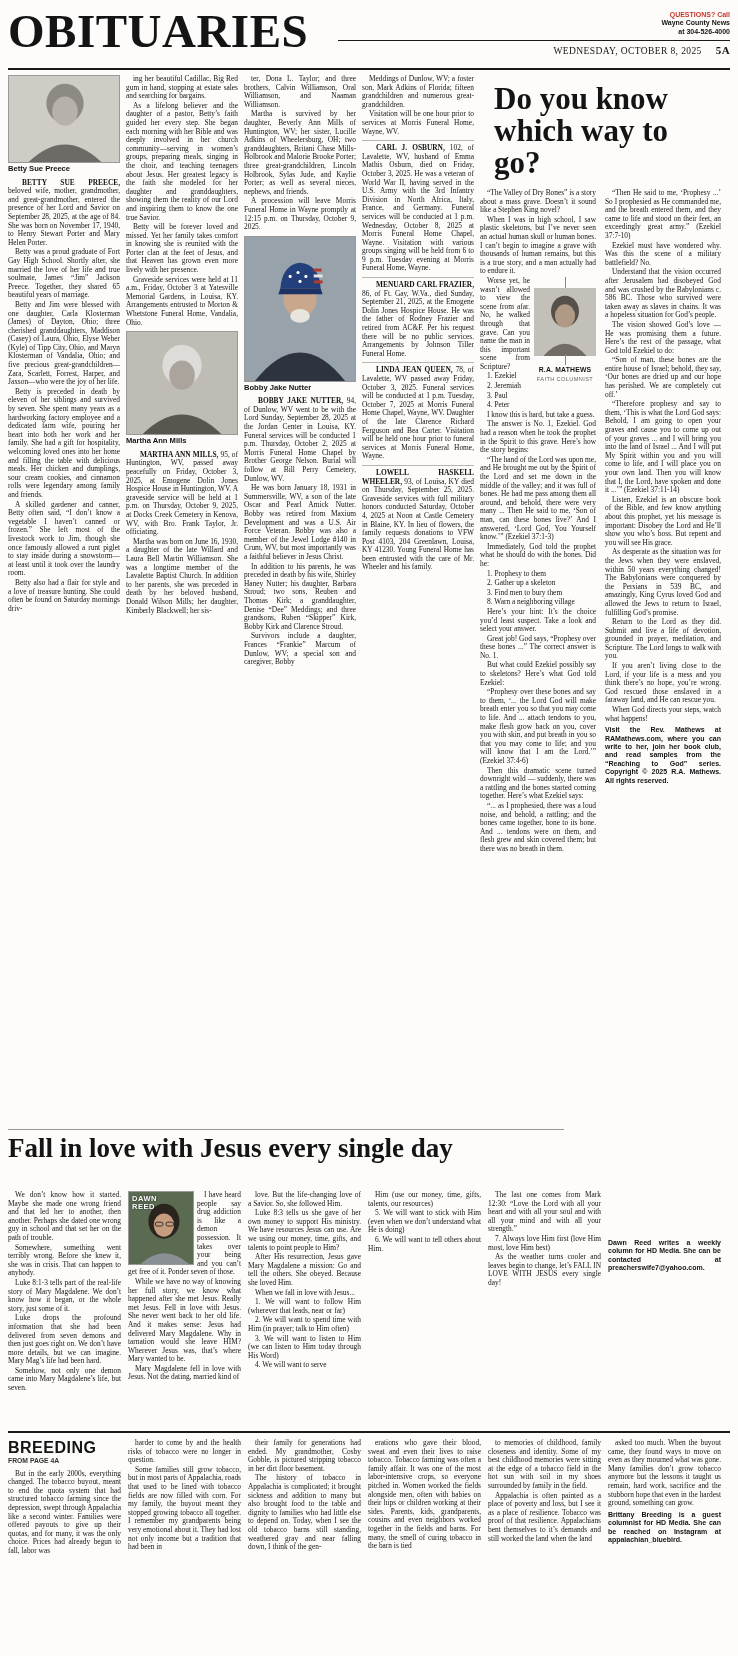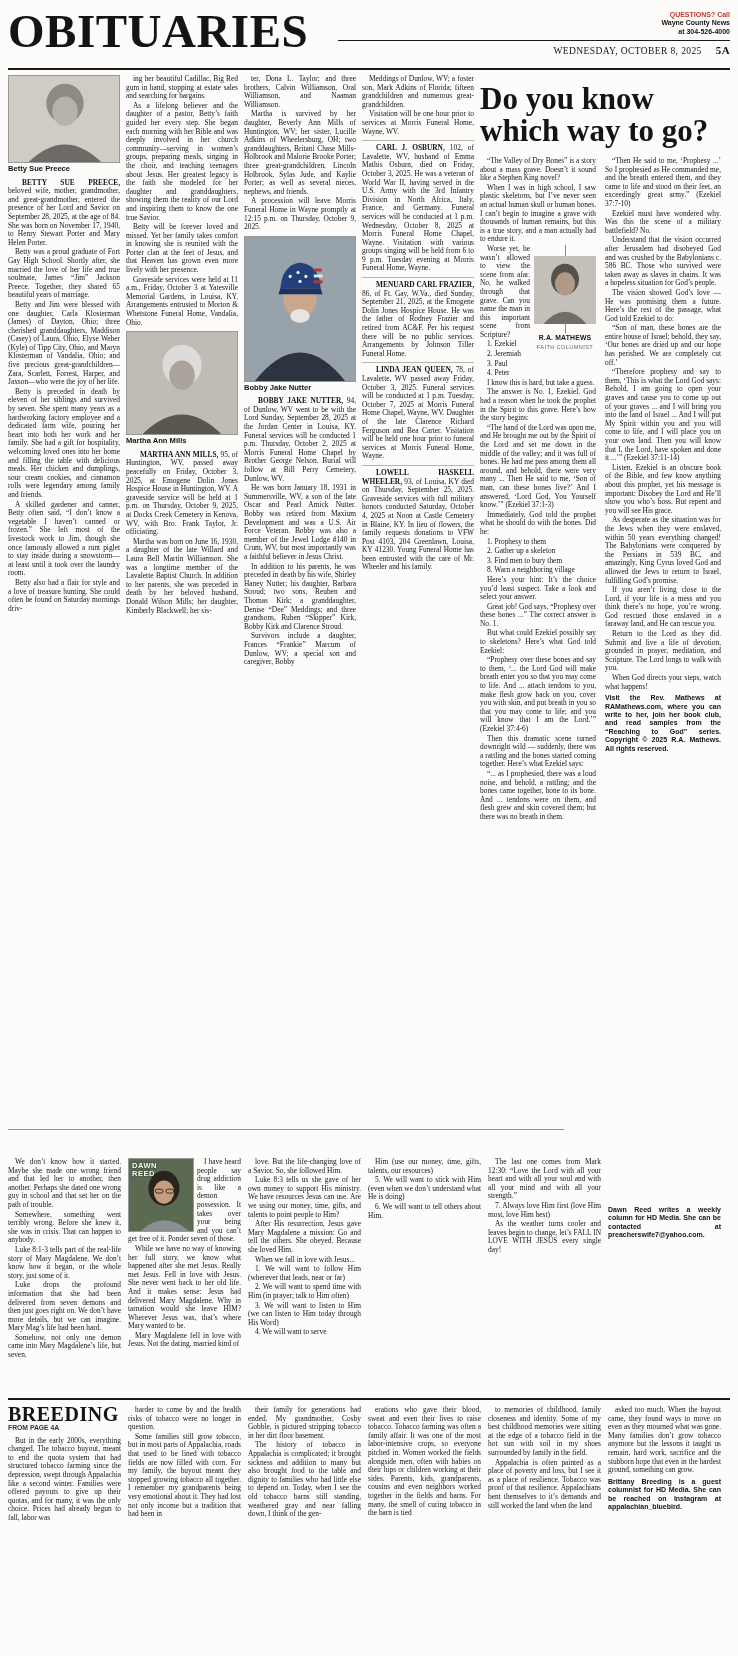--- a/index.html
+++ b/index.html
@@ -24,21 +24,21 @@
   strong { font-weight:700;padding-left:7px; }
 
   figure { margin:0 0 5px; }
   .photo-frame { width:100%; display:block; background:#c9c7c2; border:.5px solid #999; }
   .photo-frame svg { display:block; width:100%; height:100%; }
   figcaption { font-family:"Liberation Sans",sans-serif; font-weight:700; font-size:7.6px; margin-top:2px; text-align:left; }
   .obit-block { border-top:1px solid #b9b6b0; margin-top:4px; padding-top:3px; }
 
   
   .faith { width:242px; }
-  .faith-headline { font-size:31px; line-height:32px; font-weight:700; margin:8px 0 10px; font-family:"Liberation Serif",serif; }
+  .faith-headline { font-size:31px; line-height:32px; font-weight:700; margin:8px 14px 10px; font-family:"Liberation Serif",serif; }
   .faith-cols { display:flex; gap:9px; }
   .faith-col { width:116px; font-size:7.4px; line-height:8.6px; text-align:justify; }
   .columnist-box { float:right; width:62px; margin:2px 0 2px 4px; text-align:center; font-family:"Liberation Sans",sans-serif; }
   .columnist-photo { width:40px; height:44px; margin:0 auto; background:#bdbab5; border:.5px solid #8a8885; }
   .columnist-photo svg { display:block; width:100%; height:100%; }
   .columnist-name { font-weight:700; font-size:6.8px; margin-top:2px; letter-spacing:.2px; }
   .columnist-role { font-size:5.6px; color:#666; letter-spacing:.4px; }
 
   
   .jesus { margin-top:8px; }
@@ -48,21 +48,21 @@
   .jesus-col { width:113px; font-size:7.4px; line-height:8.6px; text-align:justify; height:234px; overflow:hidden;margin-top:21px; }
   .jesus-col.last { margin-top:66px; height:168px; }
   .dawn-fig { float:left; width:66px; margin:0 3px 2px 0; position:relative; }
   .dawn-label { position:absolute; top:4px; left:4px; color:#fff; font-family:"Liberation Sans",sans-serif; font-weight:700; font-size:7.5px; line-height:8px; letter-spacing:.5px; text-shadow:0 0 2px rgba(0,0,0,.7); }
 
   
   .breeding { margin-top:6px; border-top:2px solid #1a1a1a; padding-top:6px; }
   .breeding-cols { display:flex; gap:7px; }
   .breeding-col { width:113px; font-size:7.4px; line-height:8.6px; text-align:justify; height:208px; overflow:hidden; }
   .b-head { margin-bottom:4px; }
-  .b-title { font-family:Liberation Serif, serif; font-weight:700; font-size:20px; line-height:17px; letter-spacing:.5px; }
+  .b-title { font-family:Liberation Sans, sans-serif; font-weight:700; font-size:16px; line-height:17px; letter-spacing:.5px; }
   .b-sub { font-family:"Liberation Sans",sans-serif; font-weight:700; font-size:6.8px; color:#333; margin-top:1px; }
 </style>
 </head>
 <body>
 
 <div class="page">
 
   <header class="masthead">
     <h1 class="paper-title">OBITUARIES</h1>
     <div class="mast-right">
@@ -223,33 +223,34 @@
         <div class="faith-col">
           <div>
               <p>“Then He said to me, ‘Prophesy ...’ So I prophesied as He commanded me, and the breath entered them, and they came to life and stood on their feet, an exceedingly great army.” (Ezekiel 37:7-10)</p>
               <p>Ezekiel must have wondered why. Was this the scene of a military battlefield? No.</p>
               <p>Understand that the vision occurred after Jerusalem had disobeyed God and was crushed by the Babylonians c. 586 BC. Those who survived were taken away as slaves in chains. It was a hopeless situation for God’s people.</p>
               <p>The vision showed God’s love — He was promising them a future. Here’s the rest of the passage, what God told Ezekiel to do:</p>
               <p>“Son of man, these bones are the entire house of Israel; behold, they say, ‘Our bones are dried up and our hope has perished. We are completely cut off.’</p>
               <p>“Therefore prophesy and say to them, ‘This is what the Lord God says: Behold, I am going to open your graves and cause you to come up out of your graves ... and I will bring you into the land of Israel ... And I will put My Spirit within you and you will come to life, and I will place you on your own land. Then you will know that I, the Lord, have spoken and done it ...’” (Ezekiel 37:11-14)</p>
               <p>Listen, Ezekiel is an obscure book of the Bible, and few know anything about this prophet, yet his message is important: Disobey the Lord and He’ll show you who’s boss. But repent and you will see His grace.</p>
               <p>As desperate as the situation was for the Jews when they were enslaved, within 50 years everything changed! The Babylonians were conquered by the Persians in 539 BC, and amazingly, King Cyrus loved God and allowed the Jews to return to Israel, fulfilling God’s promise.</p>
+              <p>Return to the Lord as they did. Submit and live a life of devotion, grounded in prayer, meditation, and Scripture. The Lord longs to walk with you.</p>
               <p>If you aren’t living close to the Lord, if your life is a mess and you think there’s no hope, you’re wrong. God rescued those enslaved in a faraway land, and He can rescue you.</p>
-              <p>Return to the Lord as they did. Submit and live a life of devotion, grounded in prayer, meditation, and Scripture. The Lord longs to walk with you.</p>
               <p>When God directs your steps, watch what happens!</p>
               <p class="bold">Visit the Rev. Mathews at RAMathews.com, where you can write to her, join her book club, and read samples from the “Reaching to God” series. Copyright © 2025 R.A. Mathews. All rights reserved.</p>
             </div>
         </div>
       </div>
     </aside>
 
   </div>
 
   <section class="jesus">
     <div class="jesus-rule"></div>
+    <h2 class="jesus-headline">Fall in love with Jesus every single day</h2>
     <div class="jesus-cols">
       <div class="jesus-col">
           <p>We don’t know how it started. Maybe she made one wrong friend and that led her to another, then another. Perhaps she dated one wrong guy in school and that set her on the path of trouble.</p>
           <p>Somewhere, something went terribly wrong. Before she knew it, she was in crisis. That can happen to anybody.</p>
           <p>Luke 8:1-3 tells part of the real-life story of Mary Magdalene. We don’t know how it began, or the whole story, just some of it.</p>
           <p>Luke drops the profound information that she had been delivered from seven demons and then just goes right on. We don’t have more details, but we can imagine. Mary Mag’s life had been hard.</p>
           <p>Somehow, not only one demon came into Mary Magdalene’s life, but seven.</p>
         </div>
       <div class="jesus-col">
         <figure class="dawn-fig">

